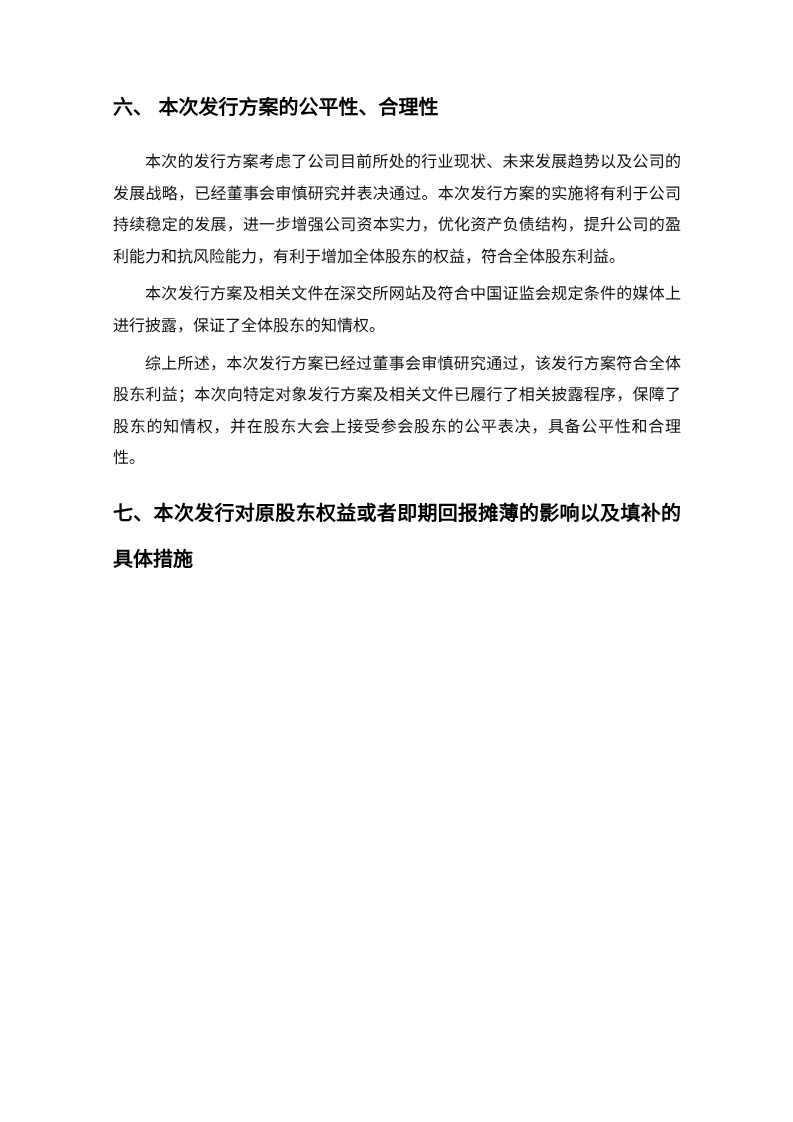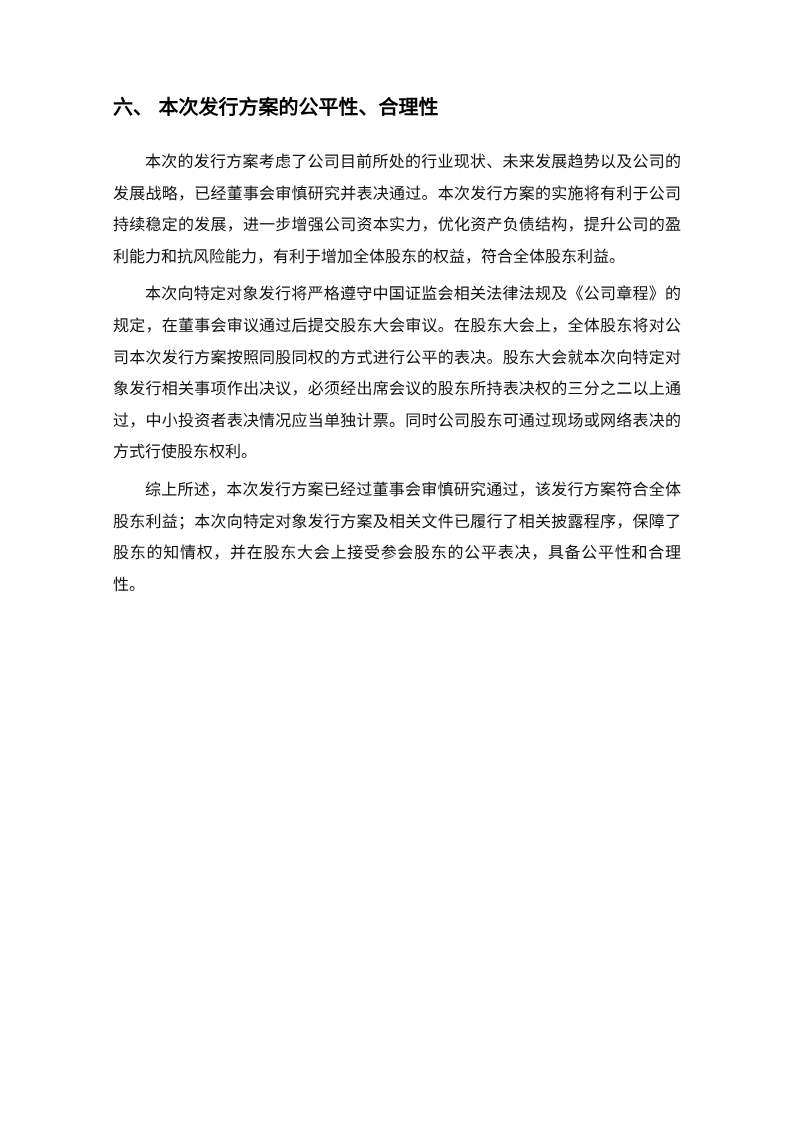--- a/index.html
+++ b/index.html
@@ -59,21 +59,22 @@
 </head>
 <body>
 
 <div class="page">
   <div class="content">
 
     <h1 class="sec-heading first">六、 本次发行方案的公平性、合理性</h1>
 
     <p class="para">本次的发行方案考虑了公司目前所处的行业现状、未来发展趋势以及公司的发展战略，已经董事会审慎研究并表决通过。本次发行方案的实施将有利于公司持续稳定的发展，进一步增强公司资本实力，优化资产负债结构，提升公司的盈利能力和抗风险能力，有利于增加全体股东的权益，符合全体股东利益。</p>
 
+    <p class="para">本次发行方案及相关文件在深交所网站及符合中国证监会规定条件的媒体上进行披露，保证了全体股东的知情权。</p>
 
-    <p class="para">本次向特定对象发行将严格遵守中国证监会相关法律法规及《公司章程》的规定，在董事会审议通过后提交股东大会审议。在股东大会上，全体股东将对公司本次发行方案按照同股同权的方式进行公平的表决。股东大会就本次向特定对象发行相关事项作出决议，必须经出席会议的股东所持表决权的三分之二以上通过，中小投资者表决情况应当单独计票。同时公司股东可通过现场或网络表决的方式行使股东权利。</p>
 
     <p class="para">综上所述，本次发行方案已经过董事会审慎研究通过，该发行方案符合全体股东利益；本次向特定对象发行方案及相关文件已履行了相关披露程序，保障了股东的知情权，并在股东大会上接受参会股东的公平表决，具备公平性和合理性。</p>
 
+    <h1 class="sec-heading second">七、本次发行对原股东权益或者即期回报摊薄的影响以及填补的具体措施</h1>
 
 
   </div>
 </div>
 
 </body></html>

